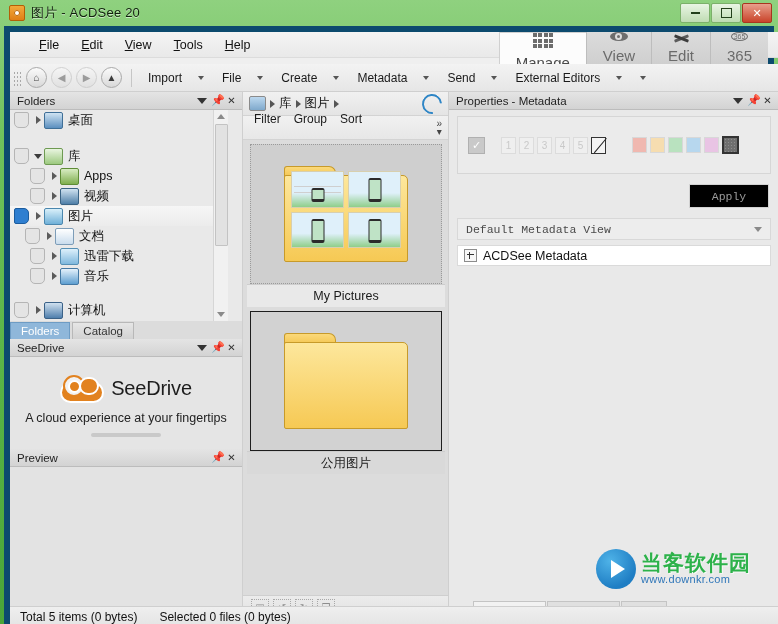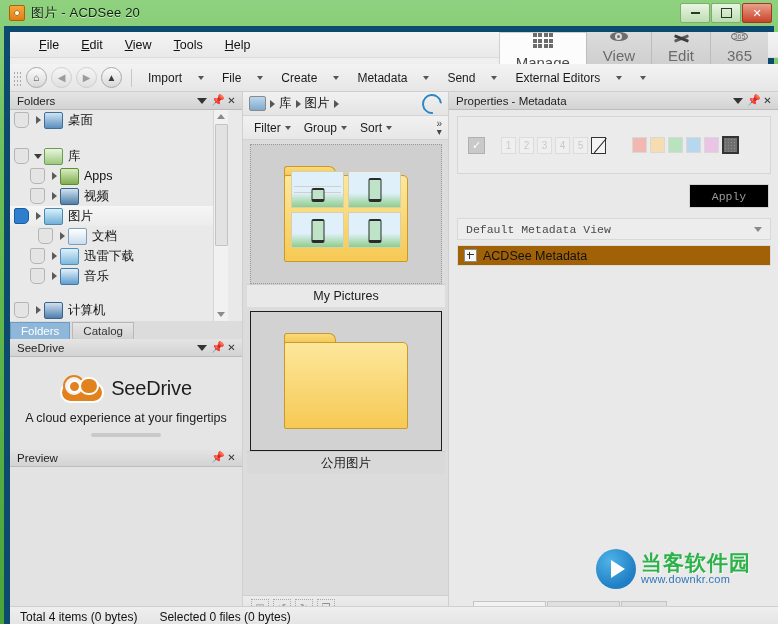--- a/index.html
+++ b/index.html
@@ -195,21 +195,21 @@
   }
   .crumb-ico{width:15px;height:13px;border:1px solid #8a8a8a;background:linear-gradient(180deg,#bcd8ef,#7fa9cc);border-radius:2px;}
   .crumb{font-size:12.5px;color:#111;}
   .crumb-sep{width:0;height:0;border-top:4px solid transparent;border-bottom:4px solid transparent;border-left:5px solid #555;}
   .refresh{margin-left:auto;width:16px;height:16px;border-radius:50%;border:2.5px solid #2f86c6;border-right-color:transparent;transform:rotate(40deg);}
   .fgsbar{
     height:24px;display:flex;align-items:center;gap:3px;padding:0 6px;
     background:linear-gradient(180deg,#f1f1f1,#e7e7e7);border-bottom:1px solid #d3d3d3;
     box-sizing:border-box;
   }
-  .fgs{display:flex;align-items:center;gap:4px;font-size:12px;padding:2px 5px;color:#1a1a1a;}
+  .fgs{display:flex;align-items:center;gap:14px;font-size:12px;padding:2px 5px;color:#1a1a1a;flex-direction:column;}
   .chev{margin-left:auto;display:flex;flex-direction:column;align-items:center;font-size:10px;color:#444;line-height:8px;}
 
   .thumbarea{position:absolute;left:0;top:48px;width:206px;height:455px;background:#dcdcdc;overflow:hidden;}
   .tile{width:198px;margin:0 auto;}
   .tile-img{
     height:140px;margin:4px 3px 0 3px;
     background:#cfcfcf;border:1px dotted #9a9a9a;
     display:flex;align-items:center;justify-content:center;box-sizing:border-box;
   }
   .tile.sel .tile-img{border:1px solid #1e1e1e;background:#d2d2d2;}
@@ -272,21 +272,21 @@
     display:flex;align-items:center;justify-content:center;
     font-family:"Liberation Mono","DejaVu Sans Mono",monospace;font-size:11.5px;color:#9a9a9a;
   }
   .selrow{
     margin:10px 8px 0 8px;height:22px;background:#ededed;border:1px solid #d8d8d8;
     display:flex;align-items:center;padding:0 8px;box-sizing:border-box;
     font-family:"Liberation Mono","DejaVu Sans Mono",monospace;font-size:11.5px;color:#4a4a4a;
   }
   .selrow .c{margin-left:auto;width:0;height:0;border-left:4px solid transparent;border-right:4px solid transparent;border-top:5px solid #8a8a8a;}
   .grouprow{
-    margin:5px 8px 0 8px;height:21px;background:#a16207;border:1px solid #dadada;
+    margin:5px 8px 0 8px;height:21px;background:#ffffff;border:1px solid #dadada;
     display:flex;align-items:center;gap:6px;padding:0 6px;box-sizing:border-box;font-size:12.5px;color:#111;
   }
   .plus{width:11px;height:11px;border:1px solid #8c8c8c;background:#f7f7f7;position:relative;}
   .plus::before,.plus::after{content:"";position:absolute;background:#333;}
   .plus::before{left:4px;top:1.5px;width:1.4px;height:7px;}
   .plus::after{top:4px;left:1.5px;height:1.4px;width:7px;}
 
   .rtabs{position:absolute;left:0;bottom:0;width:330px;height:22px;display:flex;align-items:flex-end;gap:1px;padding-left:24px;box-sizing:border-box;}
   .rtab{
     padding:2px 8px;font-family:"Liberation Mono","DejaVu Sans Mono",monospace;font-size:11.5px;
@@ -461,21 +461,21 @@
             <span class="lbl">视频</span>
           </div>
           <div class="tnode sel" style="padding-left:20px">
             <span class="badge on" style="margin-left:-16px;"></span>
             <span class="arrow">
                 <i></i>
               </span>
             <span class="ficon" style="background:linear-gradient(180deg,#d9f0fa,#6fb0d8);border:1px solid #4b87ae;"></span>
             <span class="lbl">图片</span>
           </div>
-          <div class="tnode" style="padding-left:28px">
+          <div class="tnode" style="padding-left:15px">
             <span class="badge"></span>
             <span class="arrow">
                 <i></i>
               </span>
             <span class="ficon" style="background:linear-gradient(180deg,#ffffff,#c9dced);border:1px solid #7d9db8;"></span>
             <span class="lbl">文档</span>
           </div>
           <div class="tnode" style="padding-left:20px">
             <span class="badge"></span>
             <span class="arrow">
@@ -697,18 +697,18 @@
       </div>
 
       <div class="rtabs">
         <div class="rtab active">Metadata</div>
         <div class="rtab">Organize</div>
         <div class="rtab">File</div>
       </div>
     </div>
 
     <div class="statusbar">
-      <span>Total 4 items  (0 bytes)</span>
+      <span>Total 5 items  (0 bytes)</span>
       <span>Selected 0 files (0 bytes)</span>
     </div>
 
   </div>
 </div>
 
 </body></html>

